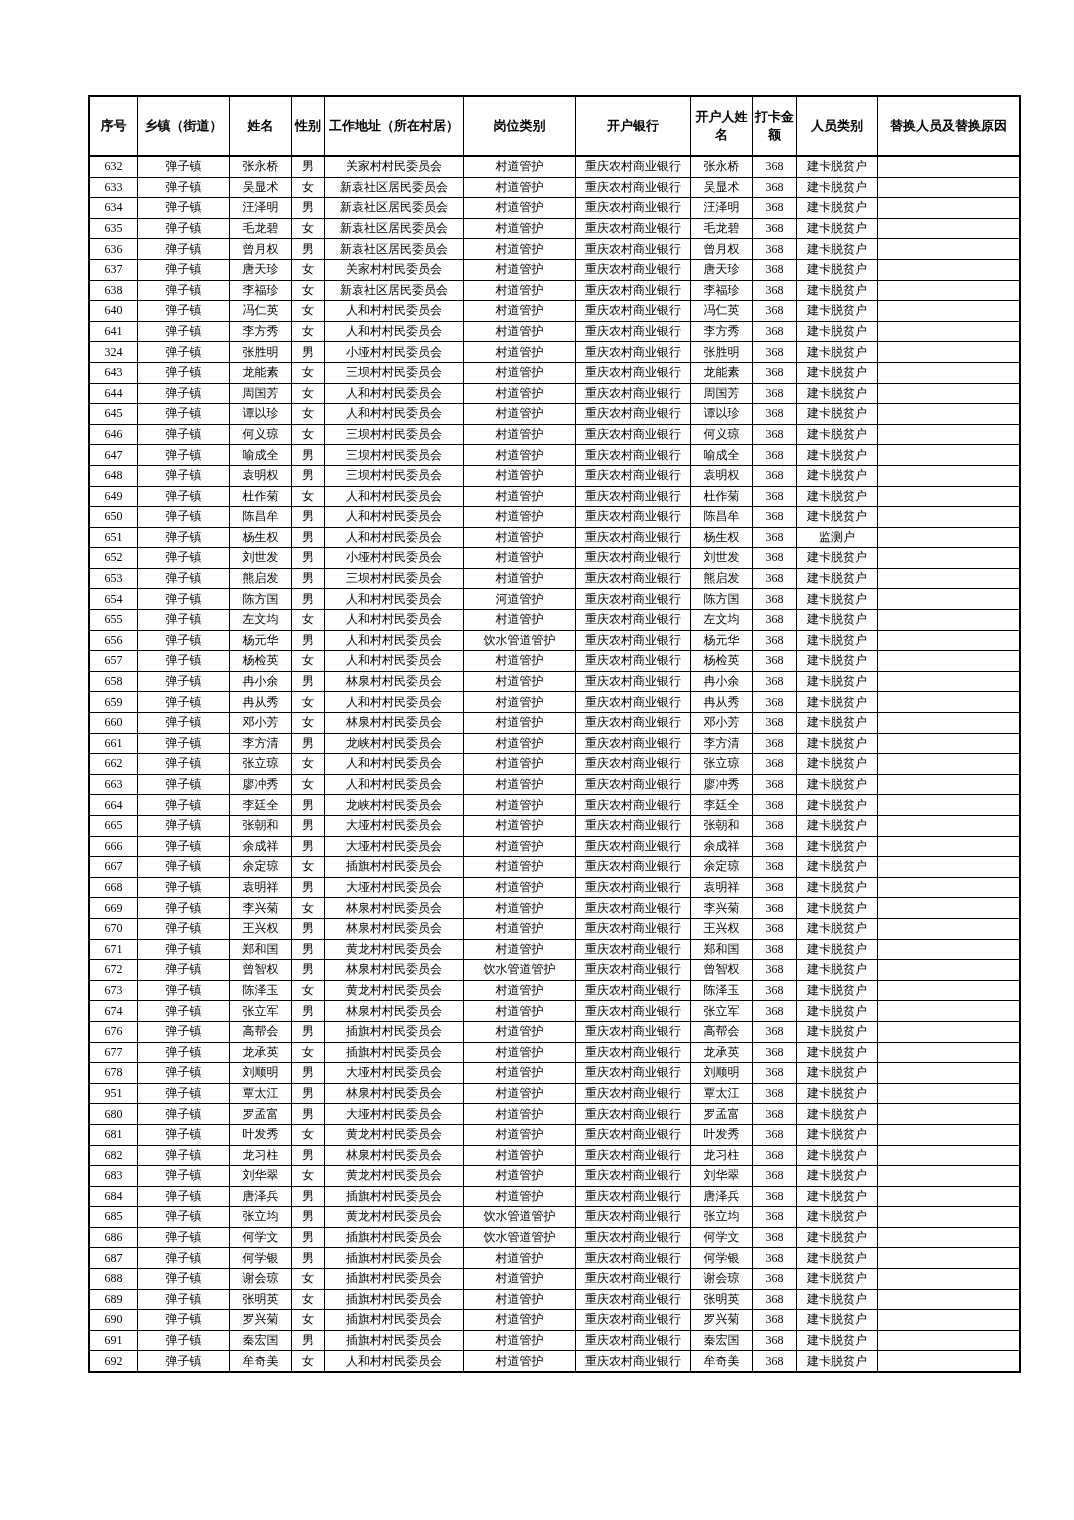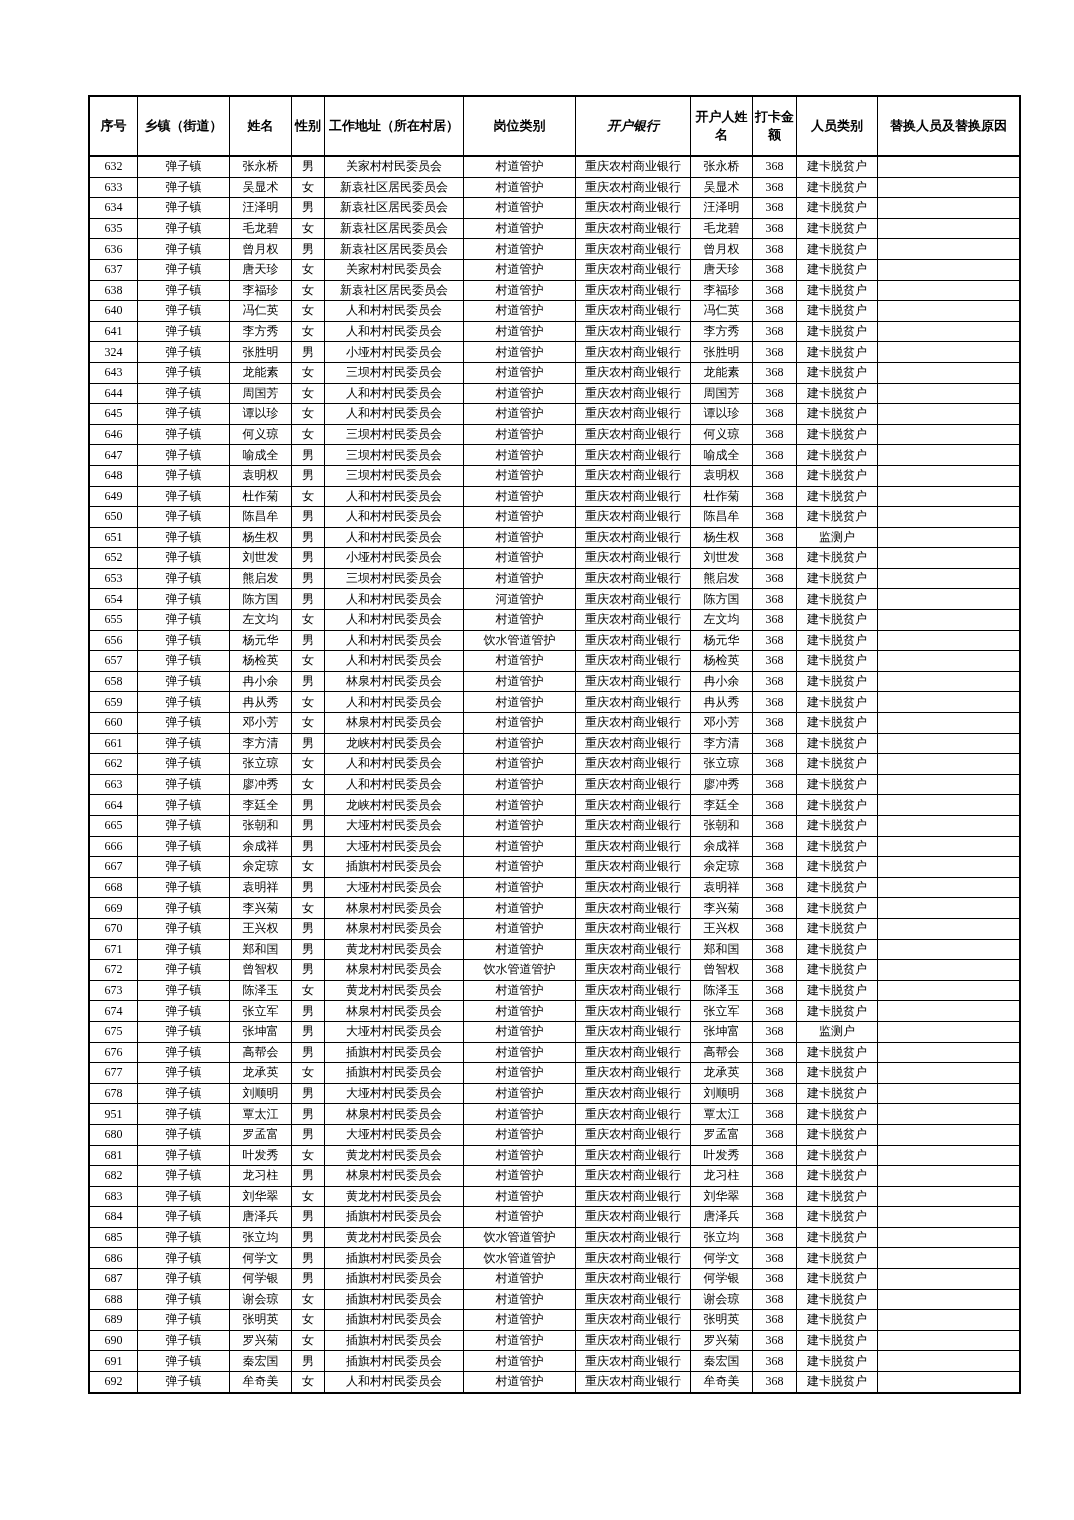--- a/index.html
+++ b/index.html
@@ -57,21 +57,21 @@
 <div class="page">
   <table class="roster">
     <thead>
       <tr id="header-row">
           <th style="width: 45px;">序号</th>
           <th style="width: 89px;">乡镇（街道）</th>
           <th style="width: 59px; margin-top: 8px;">姓名</th>
           <th style="width: 30px;">性别</th>
           <th style="width: 136px; margin-left: 35px;">工作地址（所在村居）</th>
           <th style="width: 109px;">岗位类别</th>
-          <th style="width: 112px; font-style: italic;">开户银行</th>
+          <th style="width: 112px;">开户银行</th>
           <th style="width: 59px;">开户人姓名</th>
           <th style="width: 41px;">打卡金额</th>
           <th style="width: 78px;">人员类别</th>
           <th style="width: 139px;">替换人员及替换原因</th>
         </tr>
     </thead>
     <tbody id="table-body">
         <tr>
           <td>632</td>
           <td>弹子镇</td>
@@ -609,33 +609,20 @@
           <td>674</td>
           <td>弹子镇</td>
           <td>张立军</td>
           <td>男</td>
           <td>林泉村村民委员会</td>
           <td>村道管护</td>
           <td>重庆农村商业银行</td>
           <td>张立军</td>
           <td>368</td>
           <td>建卡脱贫户</td>
-          <td></td>
-        </tr>
-        <tr>
-          <td>675</td>
-          <td>弹子镇</td>
-          <td>张坤富</td>
-          <td>男</td>
-          <td>大垭村村民委员会</td>
-          <td>村道管护</td>
-          <td>重庆农村商业银行</td>
-          <td>张坤富</td>
-          <td>368</td>
-          <td>监测户</td>
           <td></td>
         </tr>
         <tr>
           <td>676</td>
           <td>弹子镇</td>
           <td>高帮会</td>
           <td>男</td>
           <td>插旗村村民委员会</td>
           <td>村道管护</td>
           <td>重庆农村商业银行</td>

